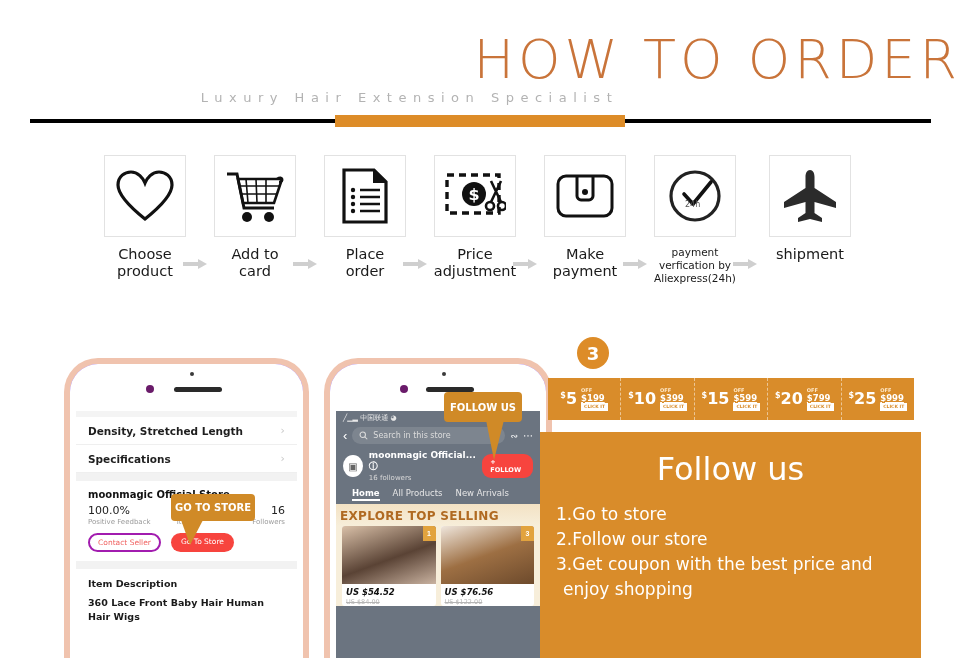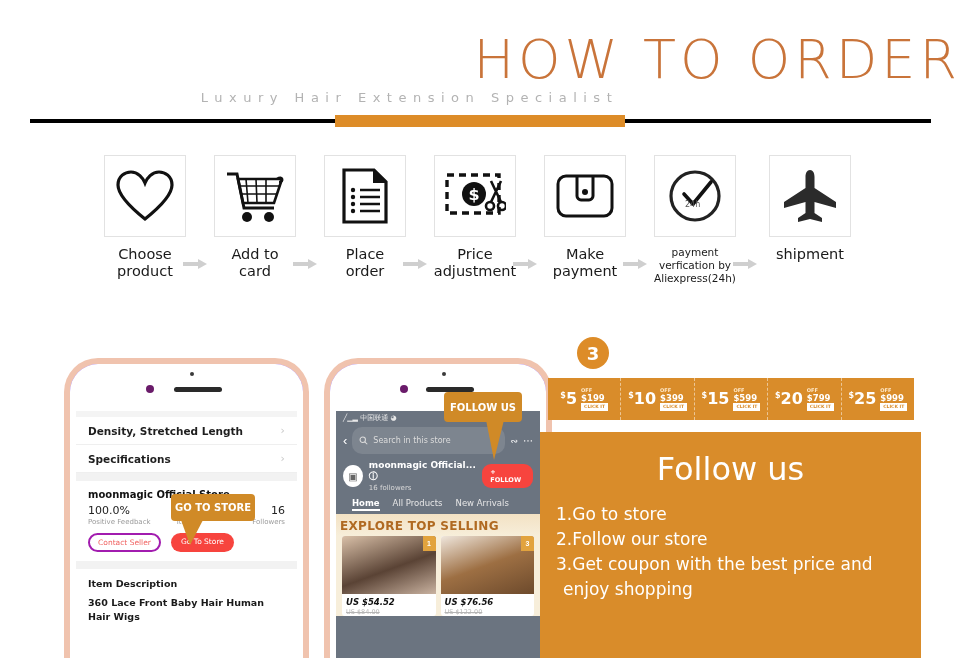--- a/index.html
+++ b/index.html
@@ -156,21 +156,21 @@
     position: absolute; left: 6px; top: 47px; right: 6px; bottom: 0;
     background: #6b7480; overflow: hidden;
   }
   .rp-status {
     height: 14px; display: flex; align-items: center; justify-content: space-between;
     padding: 0 7px; color: #e8e8e8; font-size: 7px;
     font-family: "DejaVu Sans", sans-serif;
   }
   .rp-search-row { display: flex; align-items: center; padding: 2px 7px 4px; gap: 5px; }
   .rp-searchbar {
-    flex: 1; background: #7d858f; border-radius: 10px; height: 27px;
+    flex: 1; background: #7d858f; border-radius: 10px; height: 17px;
     display: flex; align-items: center; padding: 0 7px; gap: 5px;
     color: #dcdcdc; font-size: 8px; font-family: "DejaVu Sans", sans-serif;
   }
   .rp-store-row { display: flex; align-items: center; padding: 2px 7px 4px; gap: 6px; }
   .rp-avatar {
     width: 22px; height: 22px; border-radius: 50%; background: #fff;
     display: flex; align-items: center; justify-content: center;
     color: #666; font-size: 10px;
   }
   .rp-store-name { color: #fff; font-size: 9px; font-weight: bold; font-family: "DejaVu Sans", sans-serif; }
@@ -239,21 +239,21 @@
   .coupon:last-child { border-right: none; }
   .coupon-amt {
     color: #fff; font-size: 16px; font-weight: bold; line-height: 1;
     font-family: "DejaVu Sans", sans-serif;
   }
   .coupon-amt sup { font-size: 8px; vertical-align: super; }
   .coupon-right { display: flex; flex-direction: column; gap: 1px; }
   .coupon-off { color: #ffe9c9; font-size: 5px; font-weight: bold; line-height: 1;
     font-family: "DejaVu Sans", sans-serif; }
   .coupon-min { color: #fff; font-size: 8.5px; font-weight: bold; line-height: 1;
-    font-family: "DejaVu Sans", sans-serif; }
+    font-family: "DejaVu Sans", sans-serif; text-decoration: underline; }
   .coupon-click {
     background: #fff; color: #d98c2a; font-size: 4.5px; font-weight: bold;
     padding: 1.5px 3px; text-align: center; line-height: 1;
     font-family: "DejaVu Sans", sans-serif;
   }
   .follow-panel {
     position: absolute; left: 540px; top: 432px;
     width: 381px; height: 226px;
     background: #d98c2a;
   }

